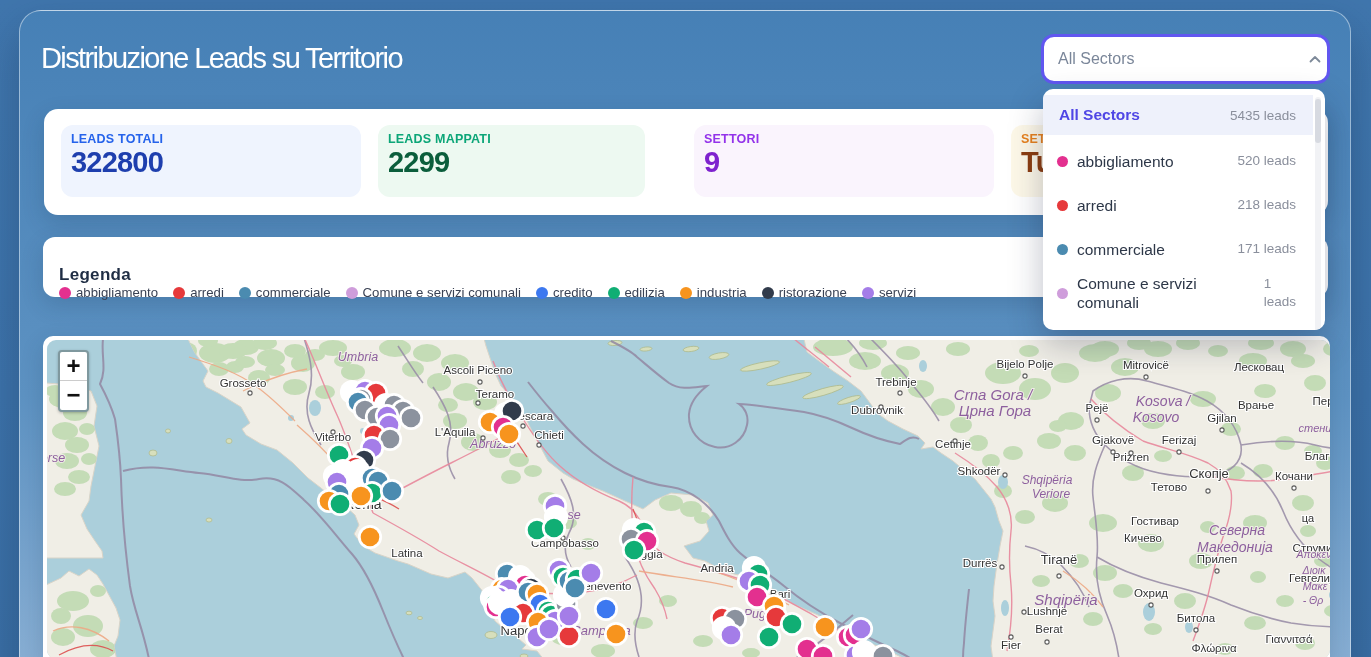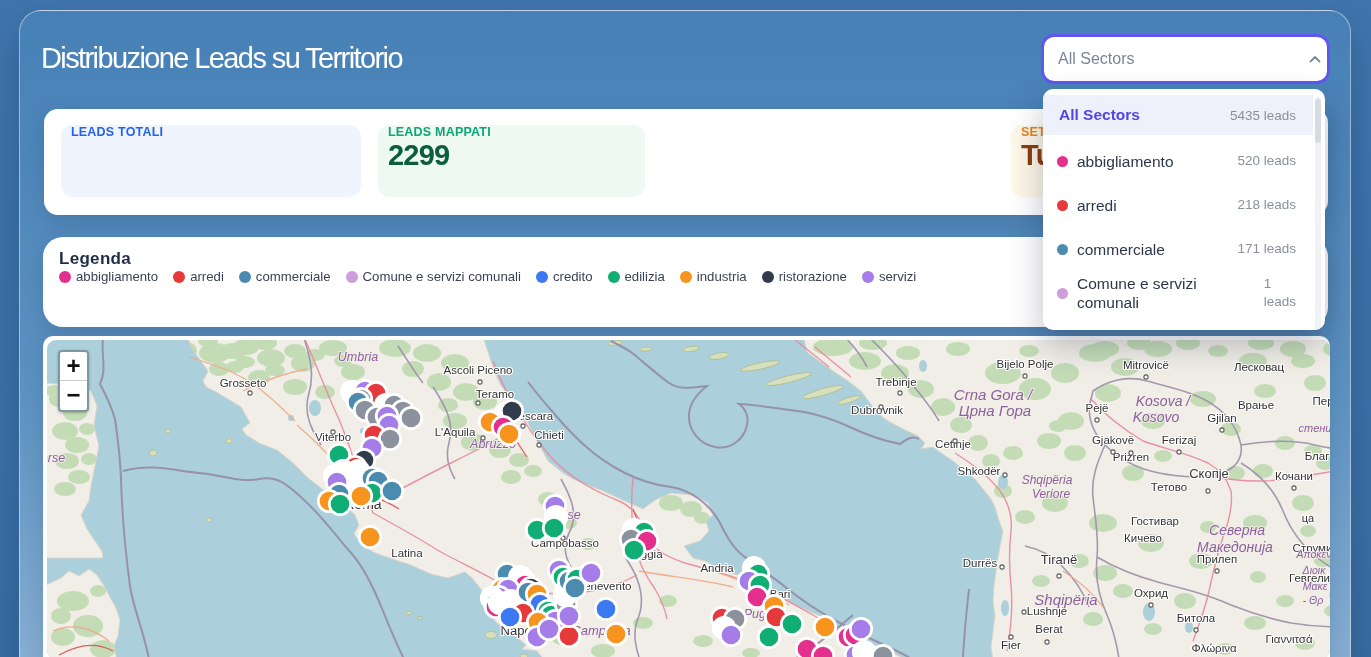--- a/index.html
+++ b/index.html
@@ -1,24 +1,24 @@
 <!DOCTYPE html>
 <html><head><meta charset="utf-8">
 <style>
 *{margin:0;padding:0;box-sizing:border-box}
 html,body{width:1371px;height:657px;overflow:hidden}
 body{font-family:"Liberation Sans",sans-serif;background:linear-gradient(180deg,#4076ad 0%,#3d72a9 60%,#3a6ea4 100%);position:relative}
 .container{position:absolute;left:19px;top:10px;width:1332px;height:700px;border-radius:22px;border:1px solid rgba(255,255,255,0.45);background:linear-gradient(180deg,#4680b6 0%,#5d92c2 55%,#8fb3d6 100%);box-shadow:0 18px 40px rgba(21,50,82,0.35)}
 h1{position:absolute;left:41px;top:42px;font-size:29px;font-weight:normal;color:#fff;letter-spacing:-1.6px}
 .panel{position:absolute;background:#fff;box-shadow:0 8px 22px rgba(23,48,77,0.18)}
 .stats{left:44px;top:109px;width:1284px;height:106px;border-radius:14px}
-.card{position:absolute;top:16px;height:72px;border-radius:12px;padding:0 0 0 10px}
+.card{position:absolute;top:16px;height:72px;border-radius:12px;padding:7px 0 0 10px}
 .card .lab{font-size:12.5px;font-weight:bold;letter-spacing:0.2px}
 .card .val{font-size:29px;font-weight:bold;margin-top:0;letter-spacing:-0.8px}
-.legend{left:43px;top:237px;width:1285px;height:90px;border-radius:20px;padding:12px 0 0 16px}
+.legend{left:43px;top:237px;width:1285px;height:60px;border-radius:12px;padding:28px 0 0 16px}
 .legend b{font-size:17px;color:#1f2d44;letter-spacing:0.3px}
 .lrow{font-size:13.2px;color:#3a4254}
 .li{margin-right:15px;white-space:nowrap}
 .dot{display:inline-block;width:12px;height:12px;border-radius:50%;vertical-align:-2px;margin-right:5px}
 .mapcard{position:absolute;left:43px;top:336px;width:1287px;height:330px;background:#fff;border-radius:10px;padding:4px;box-shadow:0 8px 22px rgba(23,48,77,0.18)}
 .zoomctl{position:absolute;left:58px;top:350px;width:31px;height:62px;background:#fff;border:2px solid #7f989e;border-radius:4px;box-shadow:0 1px 3px rgba(0,0,0,0.25)}
 .zoomctl .zb{width:100%;height:29px;text-align:center;font-size:24px;font-weight:bold;color:#111;line-height:27px}
 .zoomctl .zb:first-child{border-bottom:1px solid #ccc}
 .select{position:absolute;left:1041px;top:34px;width:289px;height:50px;background:#fff;border:3px solid #6157f0;border-radius:13px;display:flex;align-items:center;justify-content:space-between;padding:0 6px 0 14px}
 .select .st{font-size:16px;color:#7a8699}
@@ -35,24 +35,29 @@
 .ddn{font-size:13.5px;color:#8a8f9c;text-align:left;line-height:18px}
 .sbar{position:absolute;right:4px;top:8px;width:6px;height:234px;background:#f1f2f5;border-radius:3px}
 .sbar:after{content:"";position:absolute;left:0;top:2px;width:6px;height:44px;background:#d7dae1;border-radius:3px}
 </style></head>
 <body>
 <div class="container"></div>
 <h1>Distribuzione Leads su Territorio</h1>
 <div class="panel stats">
   <div class="card" style="left:17px;width:300px;background:#eff4fe">
       <div class="lab" style="color:#2563eb">LEADS TOTALI</div>
+      <div class="val" style="color:#1e3fae">322800</div>
     </div>
   <div class="card" style="left:334px;width:267px;background:#edf9f1">
       <div class="lab" style="color:#0ca678">LEADS MAPPATI</div>
       <div class="val" style="color:#0b5e3c">2299</div>
+    </div>
+  <div class="card" style="left:650px;width:300px;background:#faf4fd">
+      <div class="lab" style="color:#9333ea">SETTORI</div>
+      <div class="val" style="color:#7e22ce">9</div>
     </div>
   <div class="card" style="left:967px;width:300px;background:#fdf8e8">
       <div class="lab" style="color:#e8821e">SETTORE SELEZIONATO</div>
       <div class="val" style="color:#8c3d10">Tutti</div>
     </div>
 </div>
 <div class="panel legend"><b>Legenda</b><div class="lrow"><span class="li"><span class="dot" style="background:#e3308f"></span>abbigliamento</span><span class="li"><span class="dot" style="background:#e6393b"></span>arredi</span><span class="li"><span class="dot" style="background:#4b8bb0"></span>commerciale</span><span class="li"><span class="dot" style="background:#cf9ddb"></span>Comune e servizi comunali</span><span class="li"><span class="dot" style="background:#3c78f0"></span>credito</span><span class="li"><span class="dot" style="background:#10ae74"></span>edilizia</span><span class="li"><span class="dot" style="background:#f7941e"></span>industria</span><span class="li"><span class="dot" style="background:#313b4b"></span>ristorazione</span><span class="li"><span class="dot" style="background:#a47de8"></span>servizi</span></div></div>
 <div class="mapcard">
     <svg width="1283" height="319" viewBox="44 339 1283 319" style="display:block;border-radius:9px">
 <defs>

